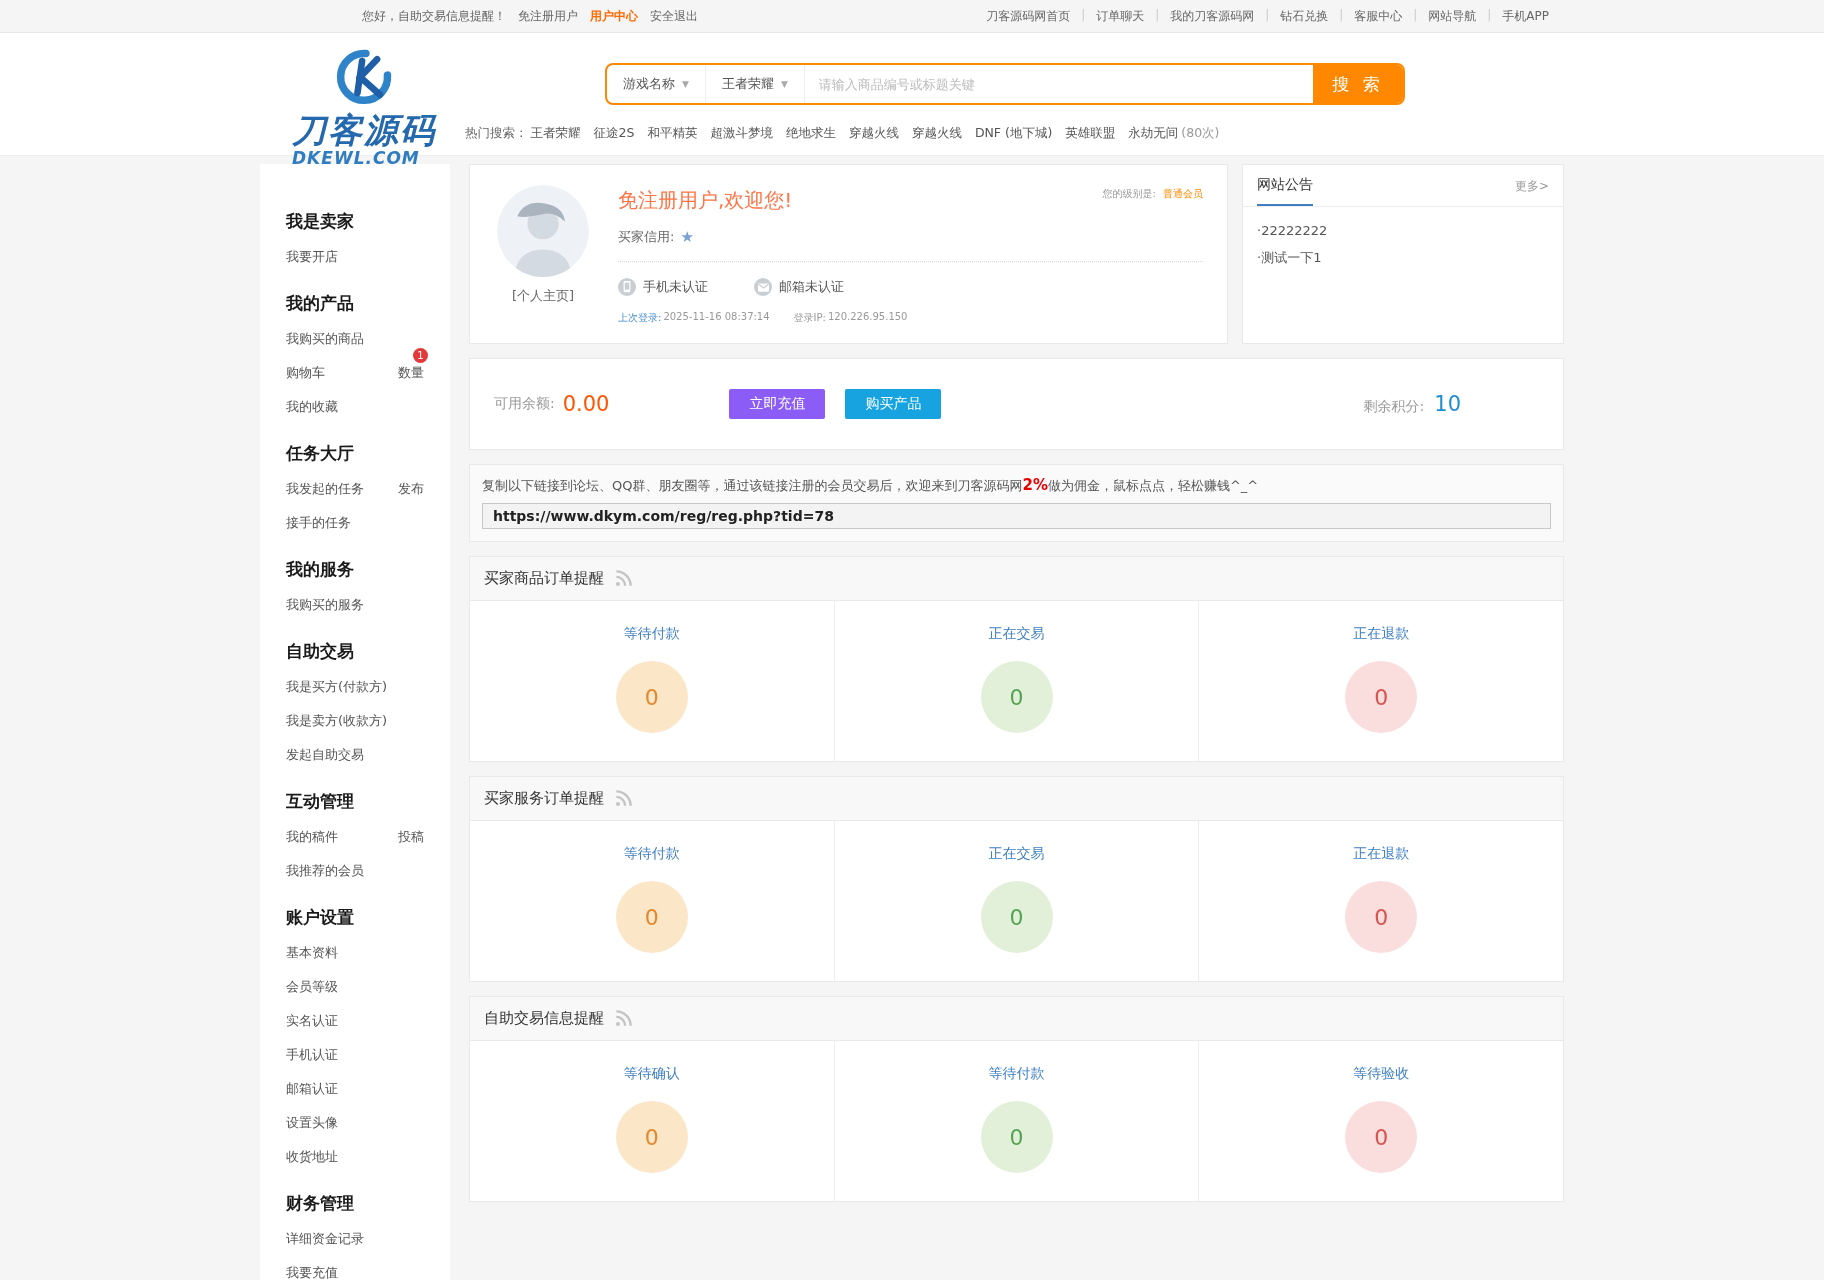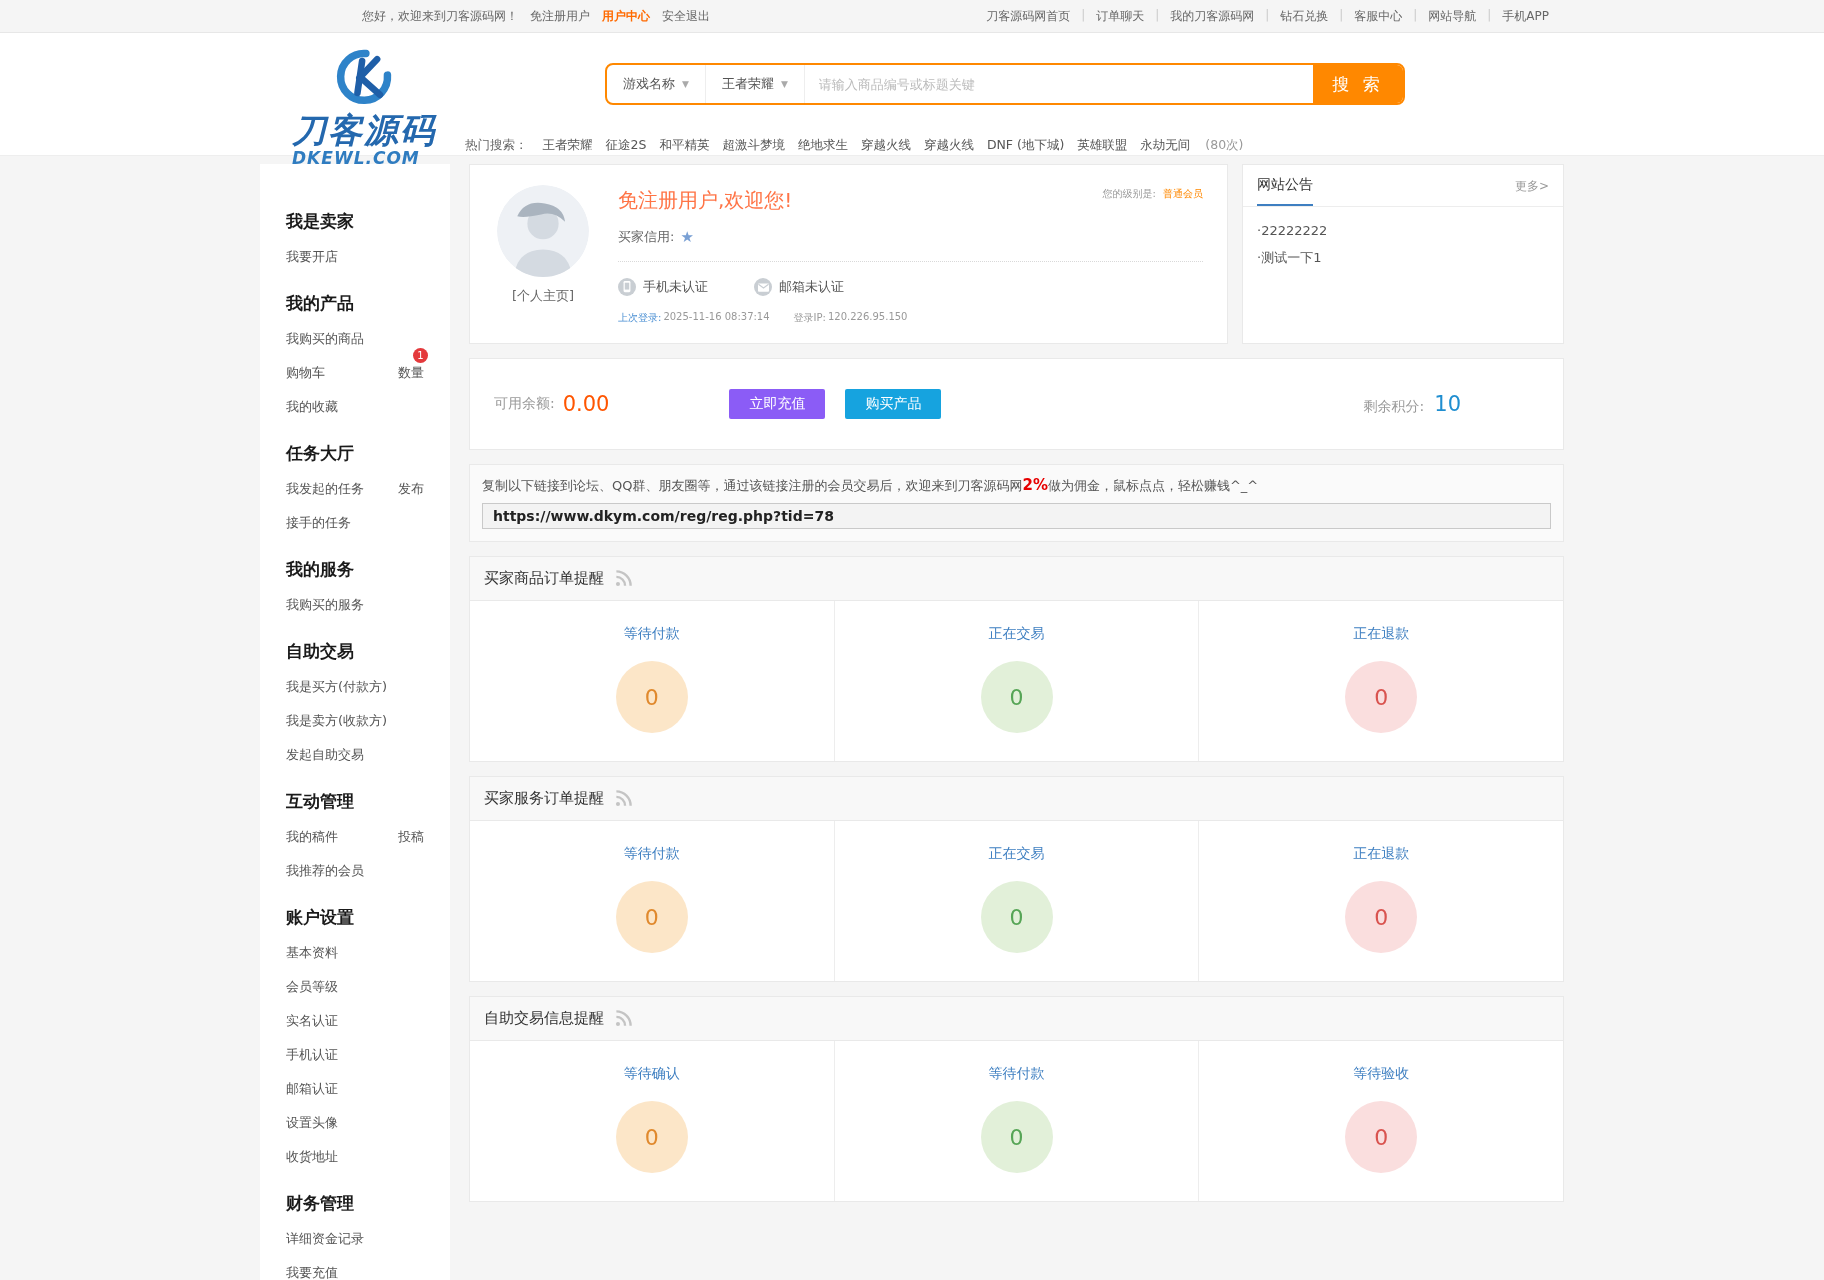--- a/index.html
+++ b/index.html
@@ -26,21 +26,21 @@
   .logo { position:absolute; left:32px; top:14px; display:flex; align-items:center; gap:6px; cursor:pointer;flex-direction:column; }
   .logo-cn { font-size:34px; font-weight:bold; font-style:italic; color:#2468ae; letter-spacing:2px; line-height:1; }
   .logo-en { font-size:17px; font-weight:bold; font-style:italic; color:#2f7cc0; letter-spacing:1px; margin-top:1px; }
   .search-wrap { position:absolute; left:345px; top:30px; width:800px; }
   .search-box { display:flex; border:2px solid #ff8800; border-radius:8px; background:#fff; height:42px; overflow:hidden; align-items:stretch; }
   .search-select { display:flex; align-items:center; gap:7px; padding:0 16px; font-size:13px; color:#555; cursor:pointer; border-right:1px solid #eee; white-space:nowrap; }
   .caret { font-size:9px; color:#aaa; }
   .search-input { flex:1; border:none; outline:none; padding:0 14px; font-size:13px; color:#333; font-family:inherit; }
   .search-input::placeholder { color:#bbb; }
   .search-btn { width:90px; border:none; background:#ff8800; color:#fff; font-size:17px; cursor:pointer; font-family:inherit; letter-spacing:4px; }
-  .hot-row { position:absolute; left:205px; top:104px; display:flex; align-items:center; gap:15px; font-size:12.5px; color:#666; white-space:nowrap; }
+  .hot-row { position:absolute; left:205px; top:92px; display:flex; align-items:center; gap:3px; font-size:12.5px; color:#666; white-space:nowrap; }
   .hot-label { color:#666; }
   .hot-kw { color:#555; cursor:pointer; }
   .hot-count { color:#999; }
 
   
   .page { width:1304px; margin:8px auto 0; display:flex; gap:19px; align-items:flex-start; }
 
   
   .sidebar { width:190px; background:#fff; padding:28px 0 40px; min-height:1112px; }
   .side-entry { display:flex; justify-content:space-between; align-items:center; padding:0 26px; line-height:34px; font-size:13px; color:#555; cursor:pointer; }
@@ -110,21 +110,21 @@
   .orange .p-circle { background:#fce6c8; color:#e0892d; }
   .green  .p-circle { background:#e2f0d9; color:#56a556; }
   .red    .p-circle { background:#fadede; color:#d9534f; }
 </style>
 </head>
 <body>
 
 <div class="topbar">
   <div class="topbar-inner">
     <div class="topbar-left">
-      <span>您好，欢迎来到刀客源码网！</span>
+      <span>您好，自助交易信息提醒！</span>
       <span class="lnk">免注册用户</span>
       <span class="lnk uc">用户中心</span>
       <span class="lnk">安全退出</span>
     </div>
     <div class="topbar-nav">
       <span class="tnav lnk">刀客源码网首页</span>
         <span class="tnav lnk">订单聊天</span>
         <span class="tnav lnk">我的刀客源码网</span>
         <span class="tnav lnk">钻石兑换</span>
         <span class="tnav lnk">客服中心</span>

